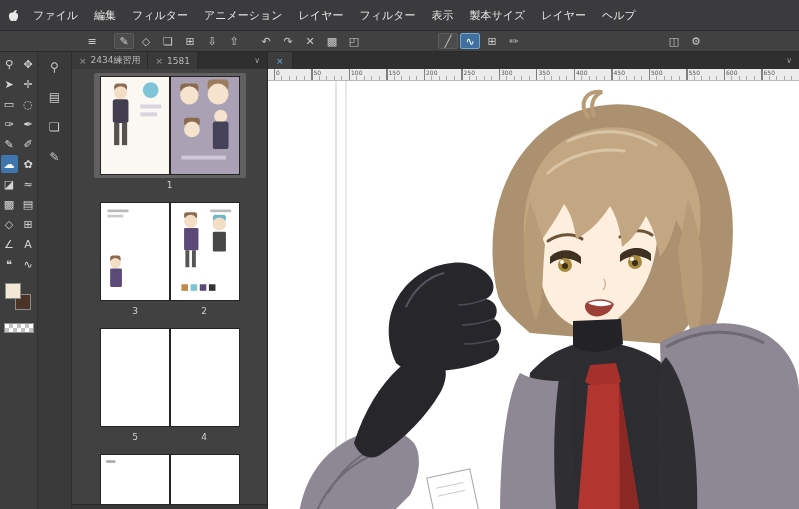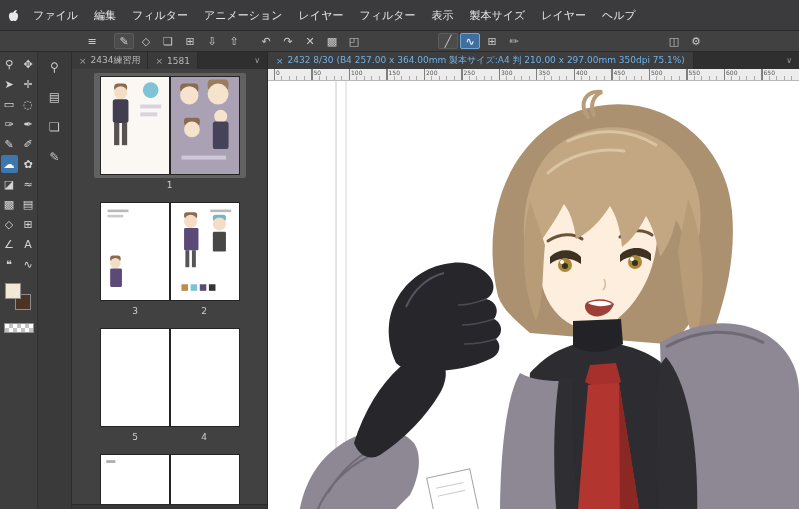--- a/index.html
+++ b/index.html
@@ -346,21 +346,20 @@
           <span>+</span>
           <span>⊞</span>
         </span>
     </div>
   </div>
 
   <div class="canvas-col">
     <div class="canvas-tabs">
       <div class="ctab">
         <span class="tab-close">×</span>
-        <span>2432 8/30 (B4 257.00 x 364.00mm 製本サイズ:A4 判 210.00 x 297.00mm 350dpi 75.1%)</span>
       </div>
       <span class="chevron">∨</span>
     </div>
     <div class="ruler" id="ruler">
         <span class="lab" style="left: 8px;">0</span>
         <span class="lab" style="left: 45.5px;">50</span>
         <span class="lab" style="left: 83px;">100</span>
         <span class="lab" style="left: 120.5px;">150</span>
         <span class="lab" style="left: 158px;">200</span>
         <span class="lab" style="left: 195.5px;">250</span>

